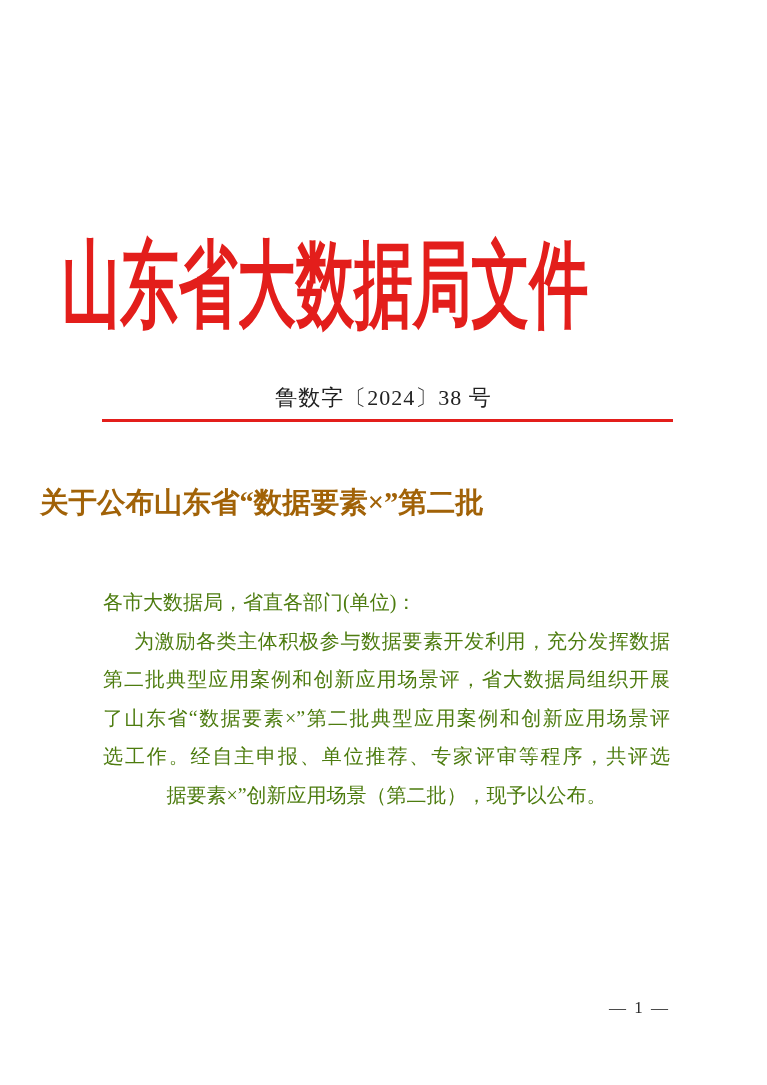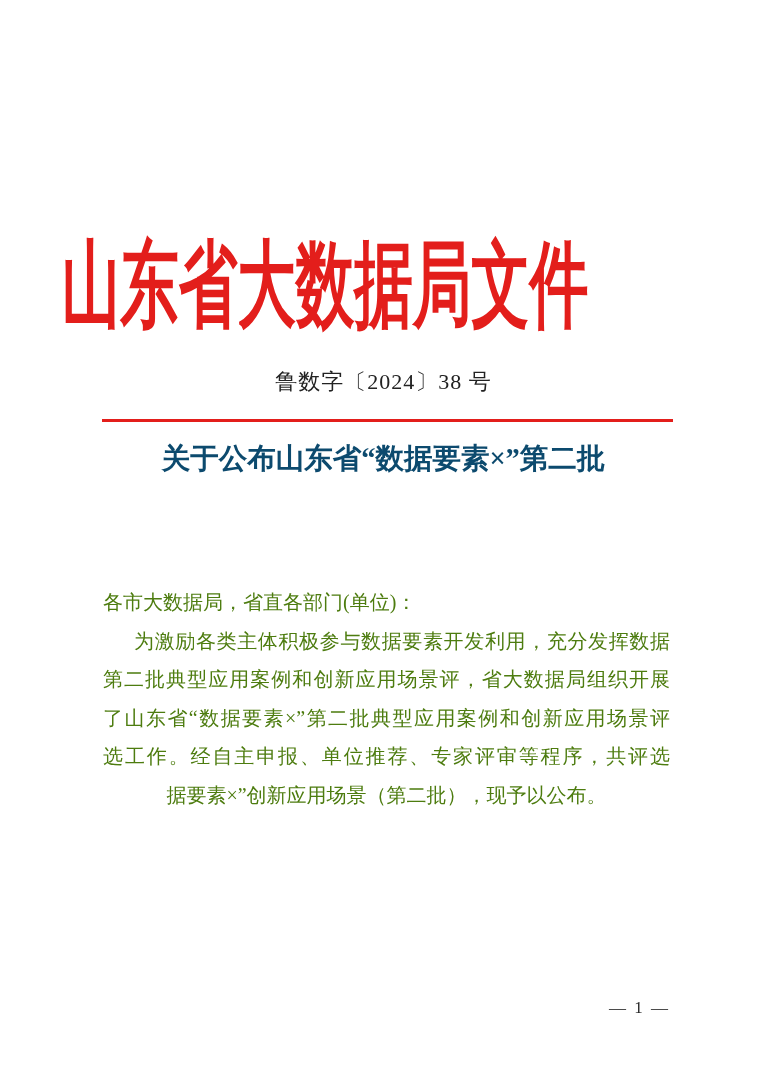--- a/index.html
+++ b/index.html
@@ -33,21 +33,21 @@
     color: #e31e1b;
     white-space: nowrap;
     transform: scale(0.65, 1.05);
     transform-origin: 50% 0;
     letter-spacing: 0;
   }
 
   
   .doc-number {
     position: absolute;
-    top: 367px;
+    top: 383px;
     left: 0;
     width: 767px;
     text-align: center;
     font-size: 22px;
     color: #222222;
     letter-spacing: 1px;
   }
 
   
   .red-rule {
@@ -55,28 +55,28 @@
     top: 419px;
     left: 102px;
     width: 571px;
     height: 3px;
     background: #e31e1b;
   }
 
   
   .doc-title {
     position: absolute;
-    top: 439px;
+    top: 483px;
     left: 40px;
     width: 687px;
-    text-align: center;
+    text-align: left;
     font-size: 28.5px;
     line-height: 40px;
     font-weight: bold;
-    color: #0c4a6e;
+    color: #a16207;
   }
 
   
   .body-block {
     position: absolute;
     top: 583px;
     left: 103px;
     width: 567px;
     font-size: 20px;
     line-height: 38.5px;

